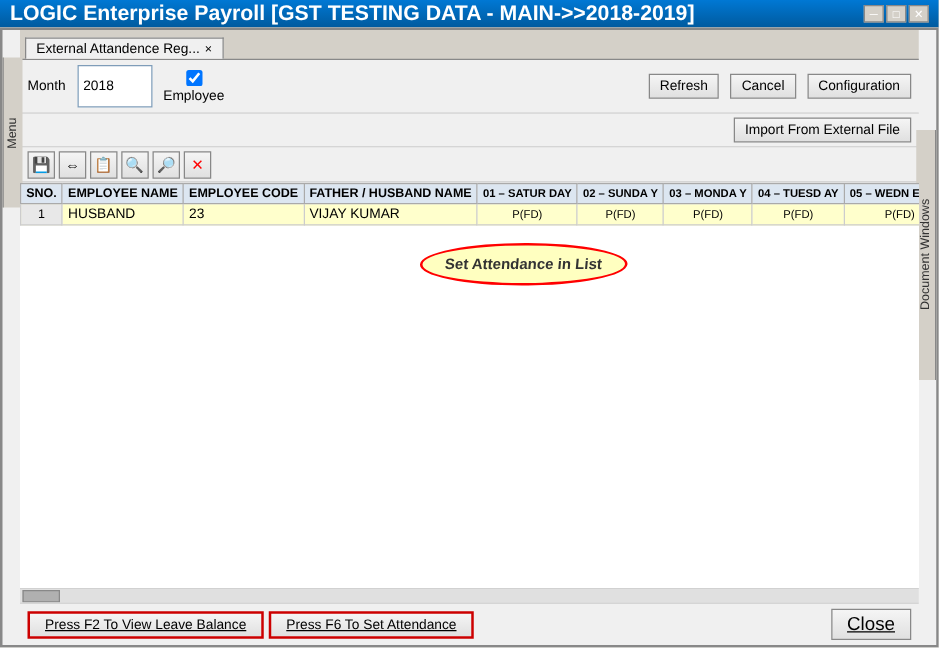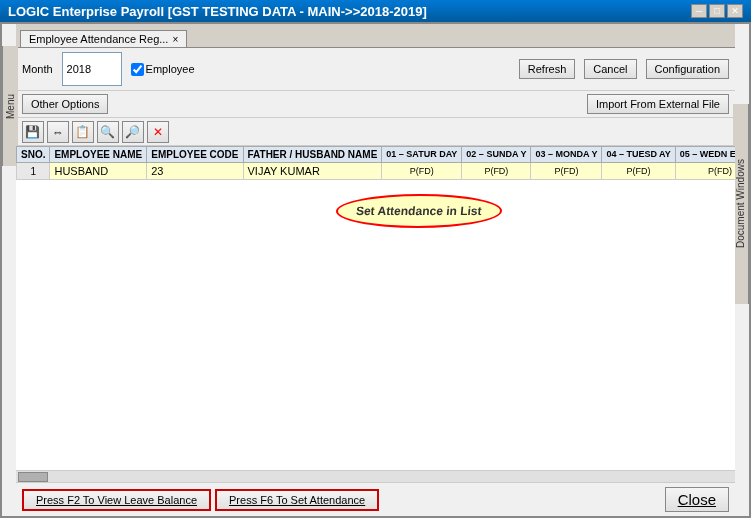--- a/index.html
+++ b/index.html
@@ -14,21 +14,21 @@
     .title-bar {
       background: linear-gradient(to bottom, #0078d4, #005a9e);
       color: white;
       padding: 4px 8px;
       display: flex;
       align-items: center;
       justify-content: space-between;
       height: 22px;
     }
     .title-bar-text {
-      font-size: 13px;
+      font-size: 17px;
       font-weight: bold;
       text-align: center;
     }
     .title-bar-controls {
       display: flex;
       gap: 2px;
     }
     .title-btn {
       background: #d4d0c8;
       border: 1px solid #888;
@@ -107,20 +107,21 @@
       padding: 2px 8px;
       font-size: 11px;
       cursor: pointer;
       height: 20px;
     }
     .checkbox-label {
       display: flex;
       align-items: center;
       gap: 2px;
       font-size: 11px;
+      flex-direction: column;
     }
     .spacer { flex: 1; }
     .second-toolbar {
       display: flex;
       align-items: center;
       padding: 3px 6px;
       gap: 4px;
       background: #f0f0f0;
       border-bottom: 1px solid #ccc;
     }
@@ -286,40 +287,39 @@
 </div>
 
 <div class="window-body">
 
   <div class="menu-side">Menu</div>
 
   <div class="side-label">Document Windows</div>
 
   <div class="tab-bar" style="margin-left:14px; margin-right:14px;">
     <div class="tab active">
-      <span>Employee Attendance Reg...</span>
+      <span>External Attandence Reg...</span>
       <span class="tab-close">×</span>
     </div>
   </div>
 
   <div class="toolbar-row" style="margin-left:14px; margin-right:14px;">
     <span class="toolbar-label">Month</span>
     <input class="toolbar-input" type="text" value="2018" style="">
     <label class="checkbox-label">
       <input type="checkbox" checked="" style="">
       <span>Employee</span>
     </label>
     <div class="spacer"></div>
     <button class="toolbar-btn">Refresh</button>
     <button class="toolbar-btn">Cancel</button>
     <button class="toolbar-btn">Configuration</button>
   </div>
 
   <div class="second-toolbar" style="margin-left:14px; margin-right:14px;">
-    <button class="toolbar-btn">Other Options</button>
     <div class="spacer"></div>
     <button class="toolbar-btn import-btn">Import From External File</button>
   </div>
 
   <div class="icon-toolbar" style="margin-left:14px; margin-right:14px;">
     <div class="icon-btn" title="Save">💾</div>
     <div class="icon-btn" title="Navigate">⇔</div>
     <div class="icon-btn" title="Copy">📋</div>
     <div class="icon-btn" title="Search">🔍</div>
     <div class="icon-btn" title="Search2">🔎</div>

